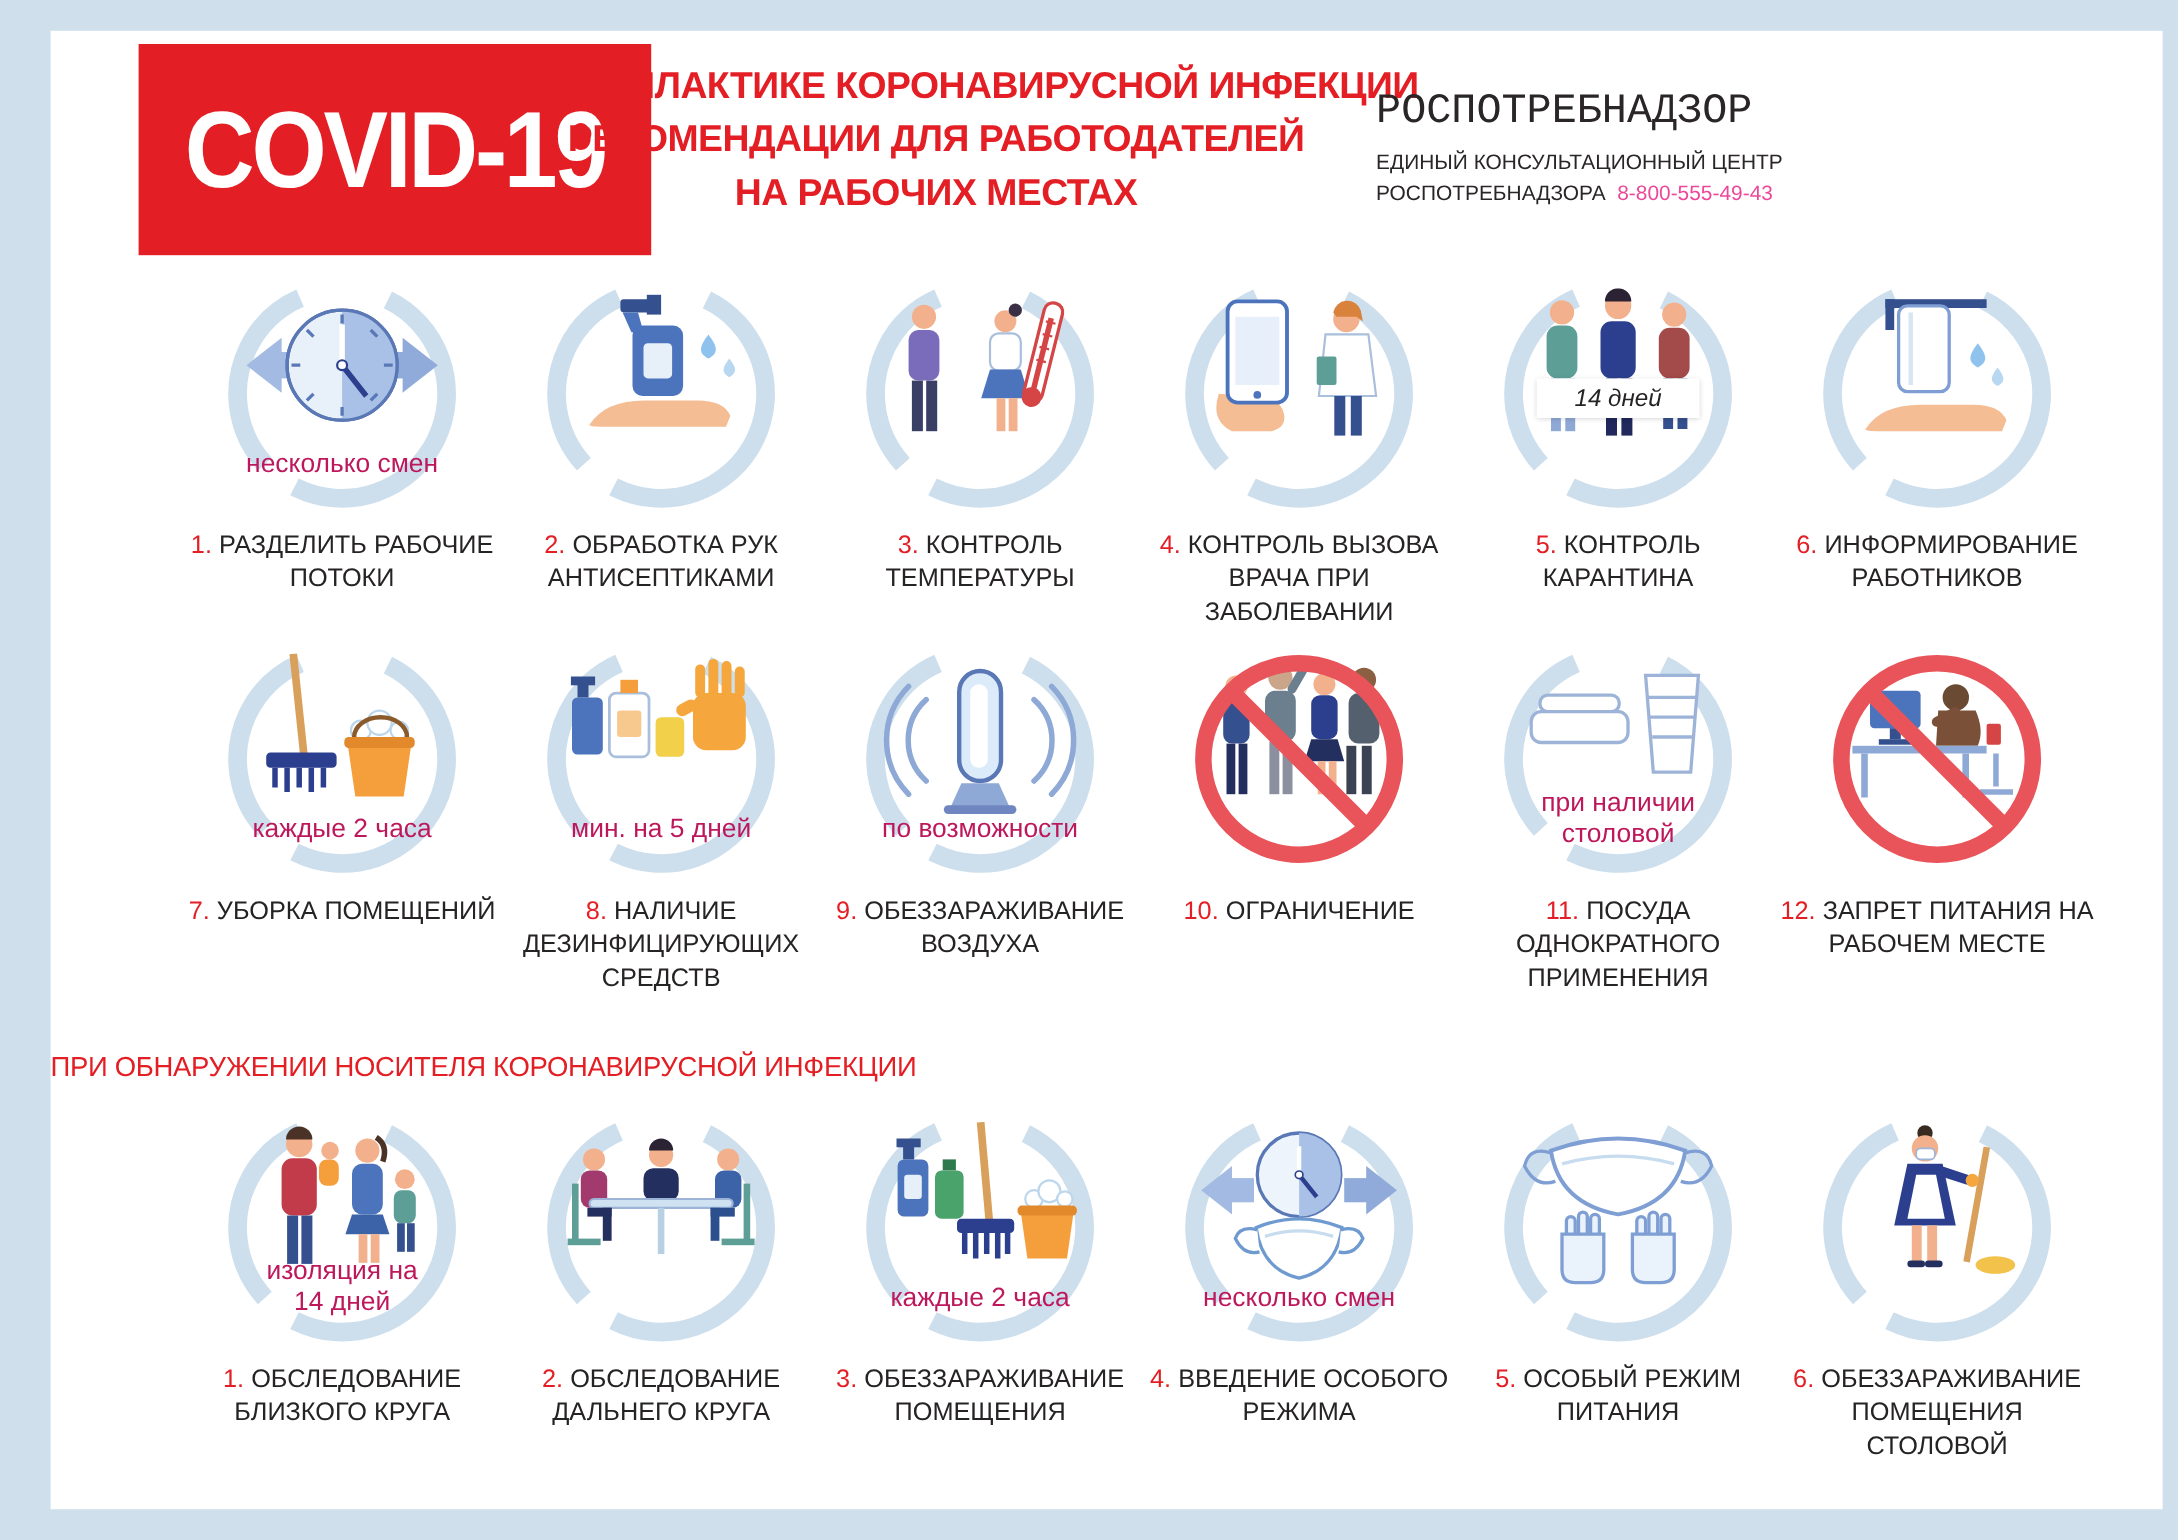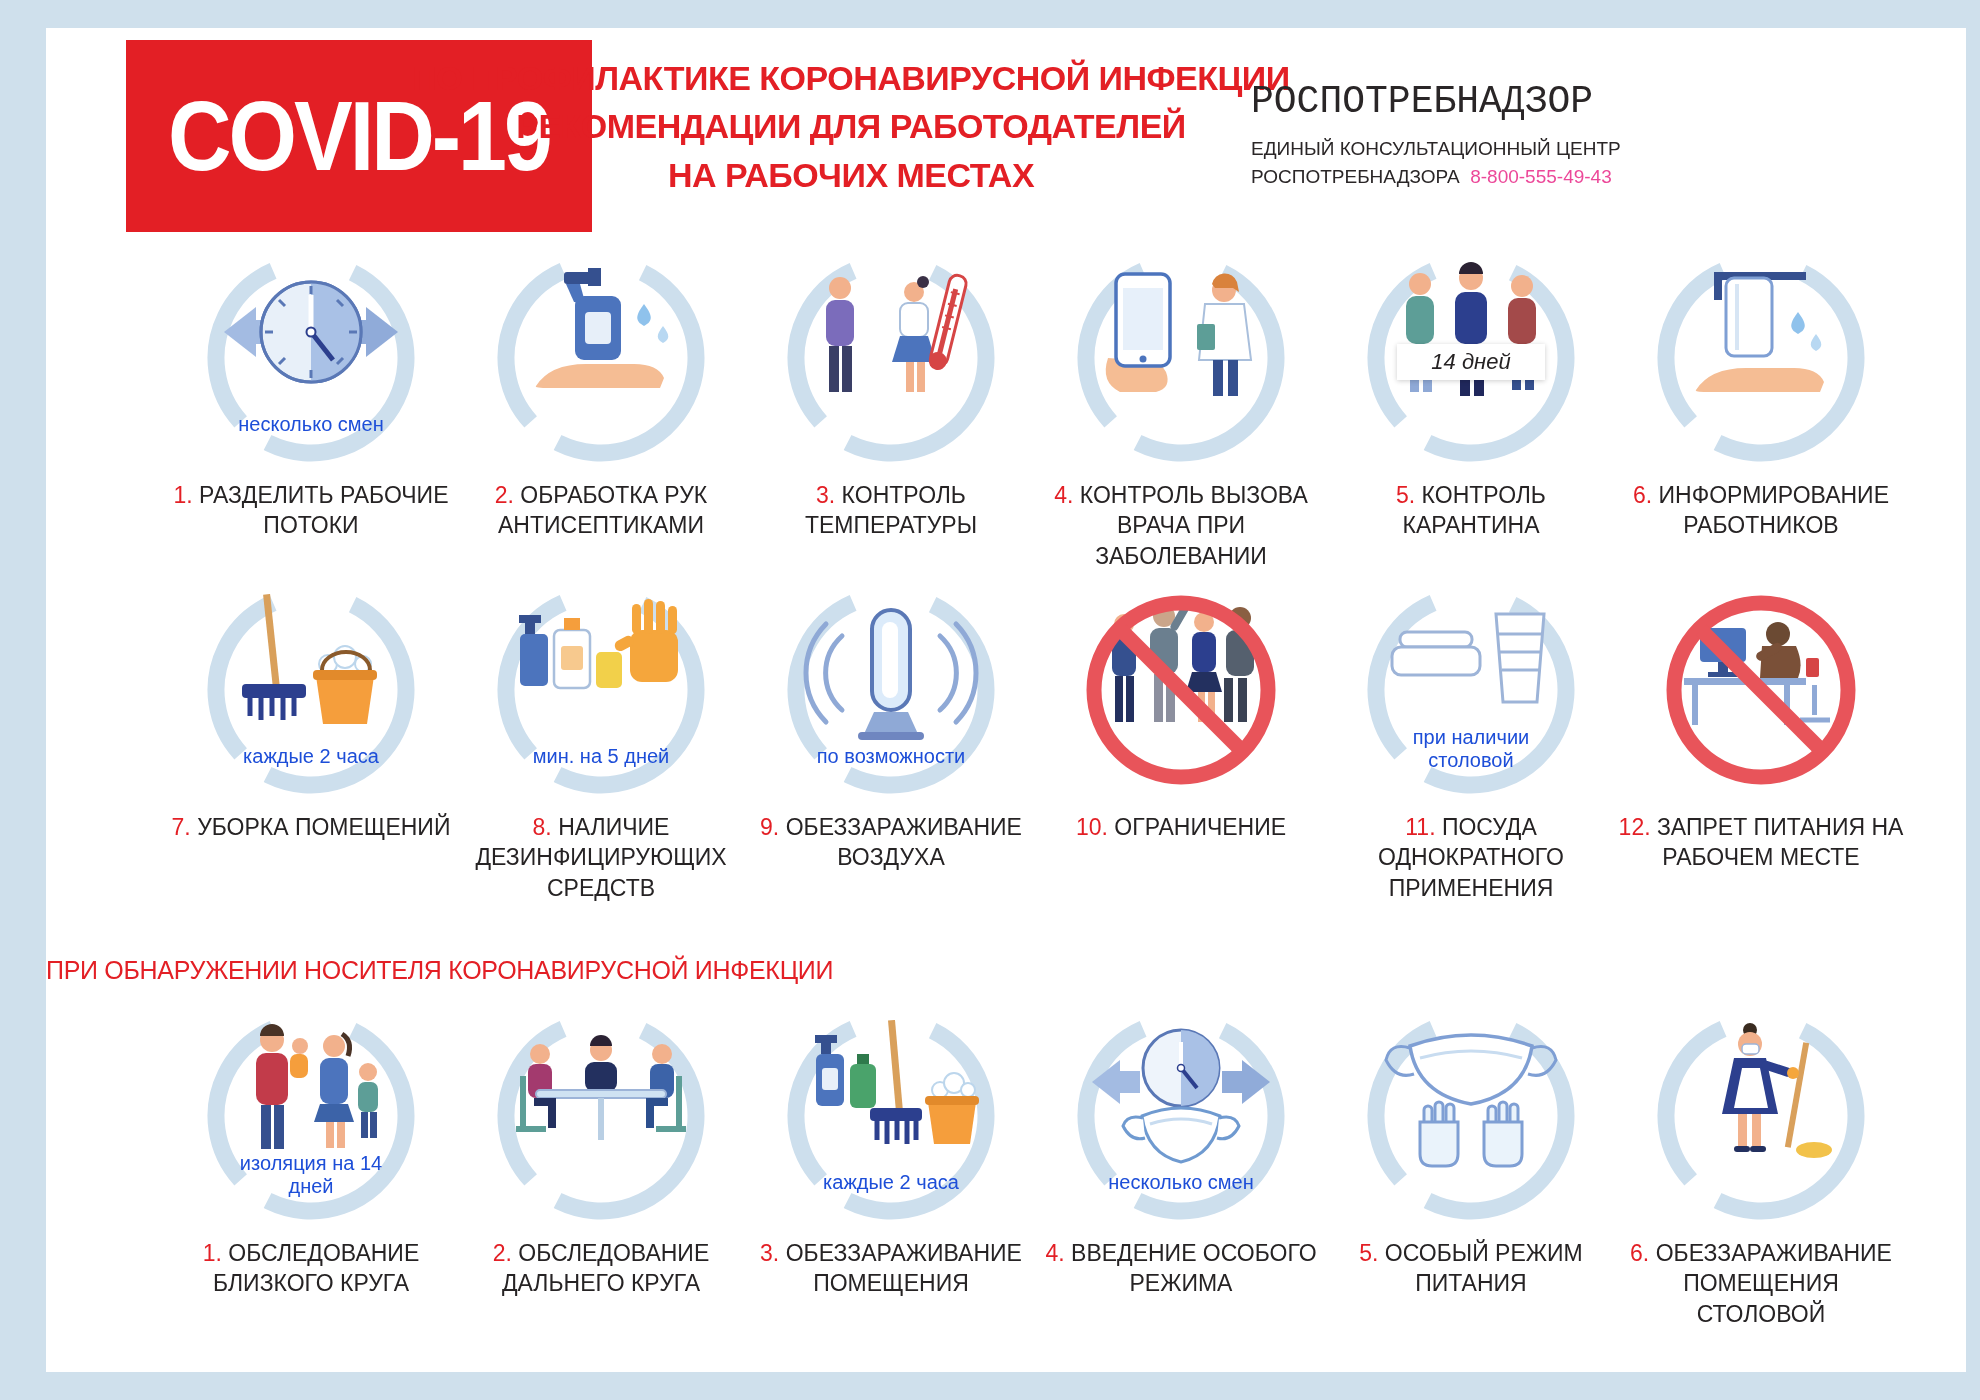--- a/index.html
+++ b/index.html
@@ -13,21 +13,21 @@
   .org-name{font-size:38px;color:#2a2627;font-family:Liberation Mono, monospace;}
   .org-sub{margin-top:12px;font-size:19px;line-height:1.45;color:#2a2627;}
   .phone{color:#ec4899;text-align:right;}
   
   .row{position:absolute;left:120px;width:1740px;display:flex;}
   .row1{top:224px}.row2{top:556px}.row3{top:982px}
   .cell{flex:1;display:flex;flex-direction:column;align-items:center;}
   .disc{position:relative;width:212px;height:212px;flex:0 0 auto;}
   .ring,.ban{position:absolute;left:0;top:0;width:212px;height:212px;}
   .art{position:absolute;left:11px;top:10px;width:190px;height:160px;}
-  .cap{position:absolute;left:2px;right:2px;bottom:28px;text-align:center;font-size:20px;color:#1d4ed8;}
+  .cap{position:absolute;left:2px;right:2px;bottom:28px;text-align:center;font-size:24px;color:#be185d;}
   .cap2{bottom:8px;left:0;right:0;max-width:150px;margin:16px auto;}
   .capbadge{position:absolute;left:32px;right:32px;top:92px;background:#fff;box-shadow:0 1px 5px rgba(0,0,0,.2);text-align:center;font-size:22px;padding:5px 0;color:#262324;font-style:italic;}
   .lbl{margin-top:16px;text-align:center;font-size:23px;line-height:1.32;color:#262324;max-width:292px;}
   .lbl .num{color:#e31f25;}
   .subtitle{position:absolute;top:928px;left:0;width:1920px;text-align:left;color:#e31f25;font-size:25px;letter-spacing:-0.3px;}
 </style>
 </head>
 <body>
 
 <div class="canvas">

